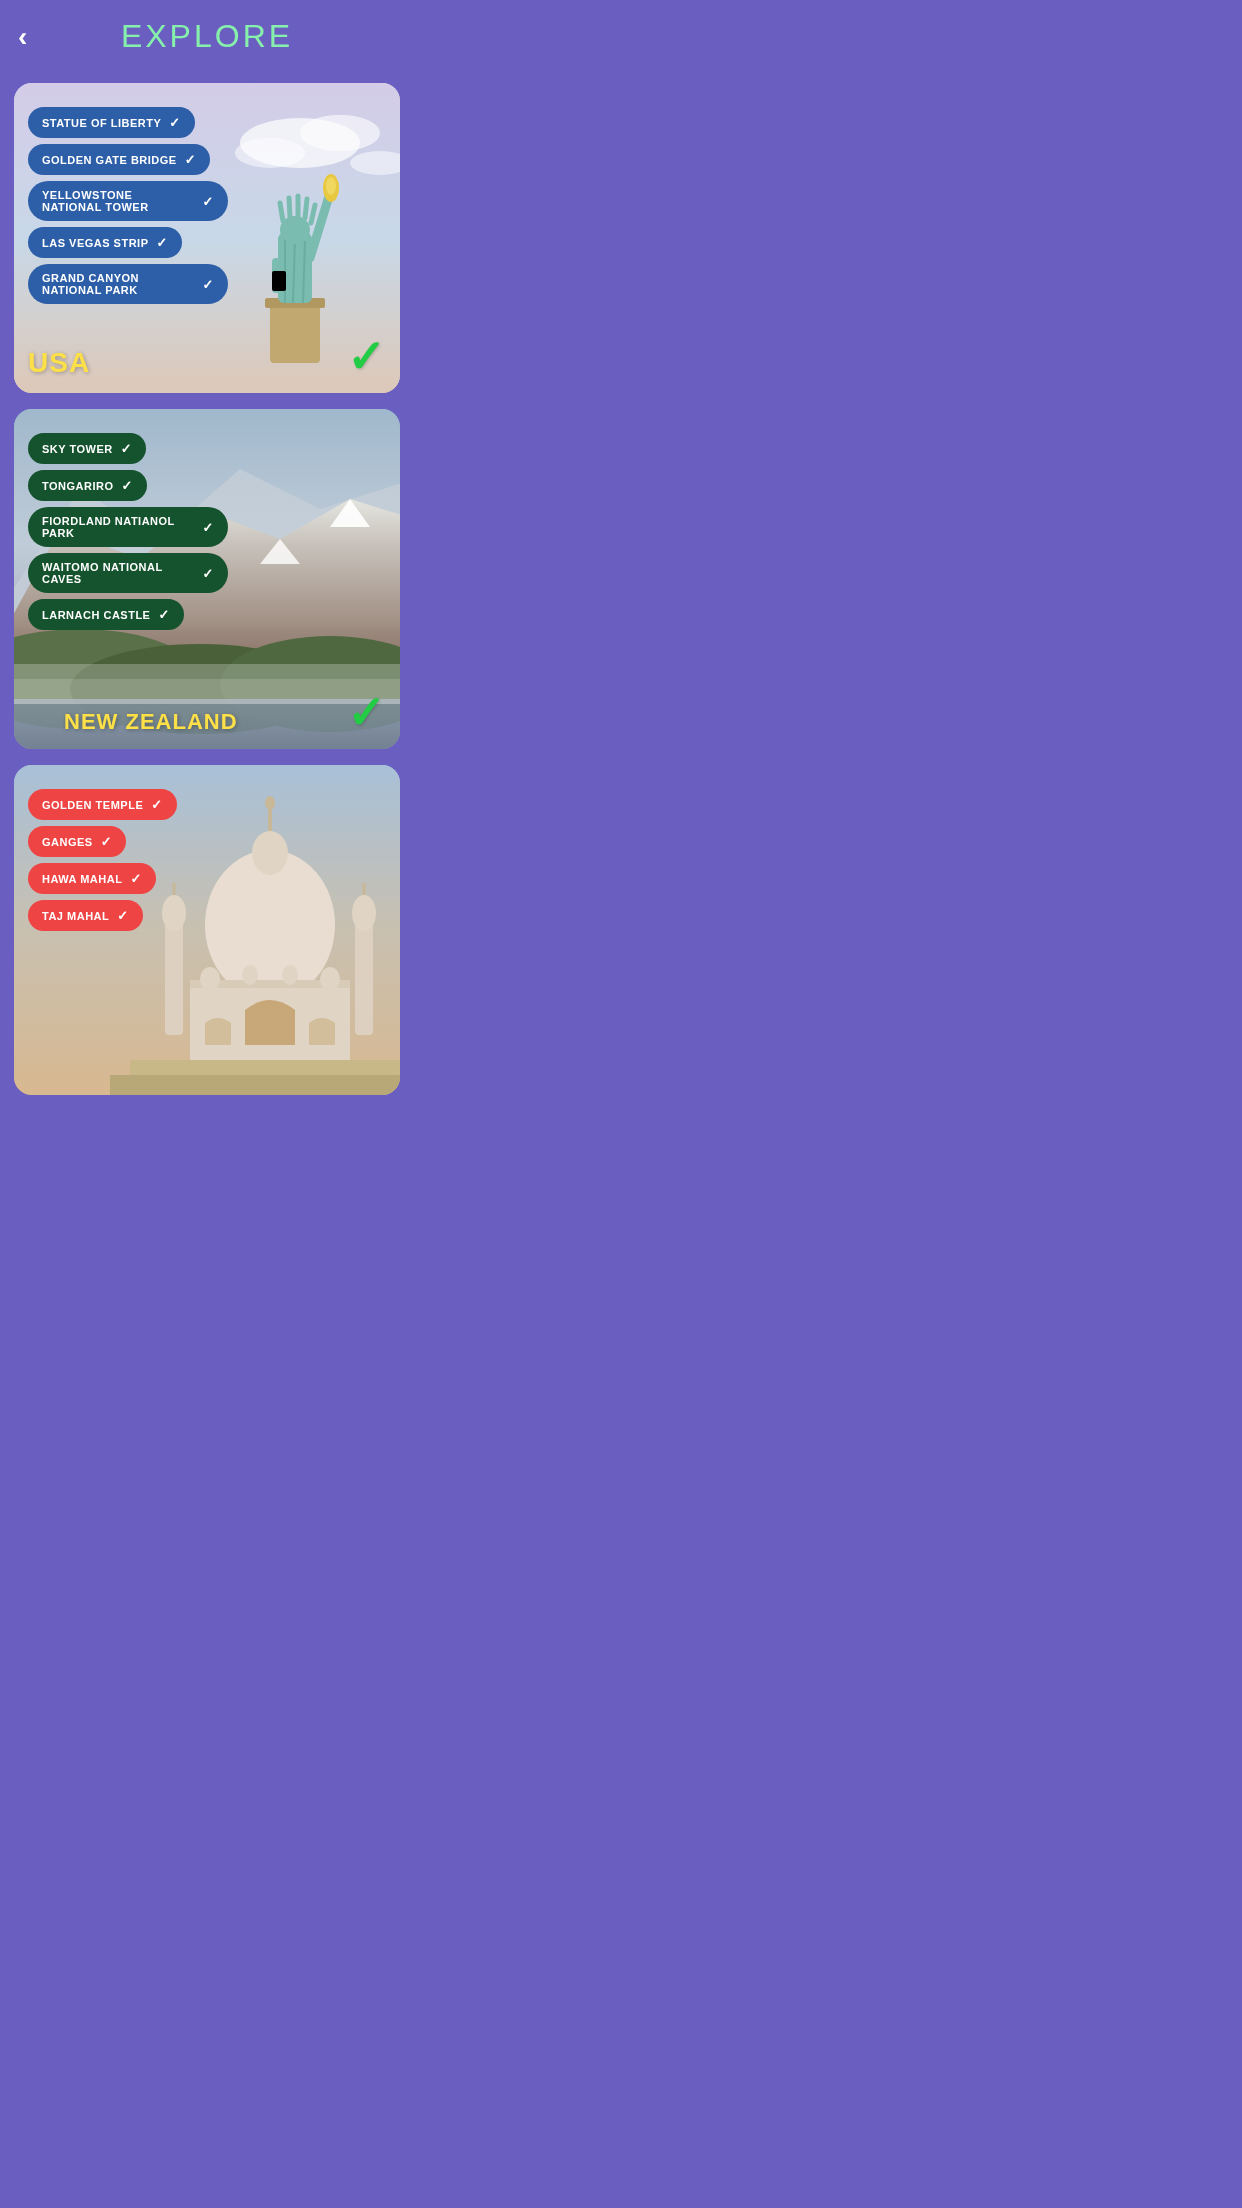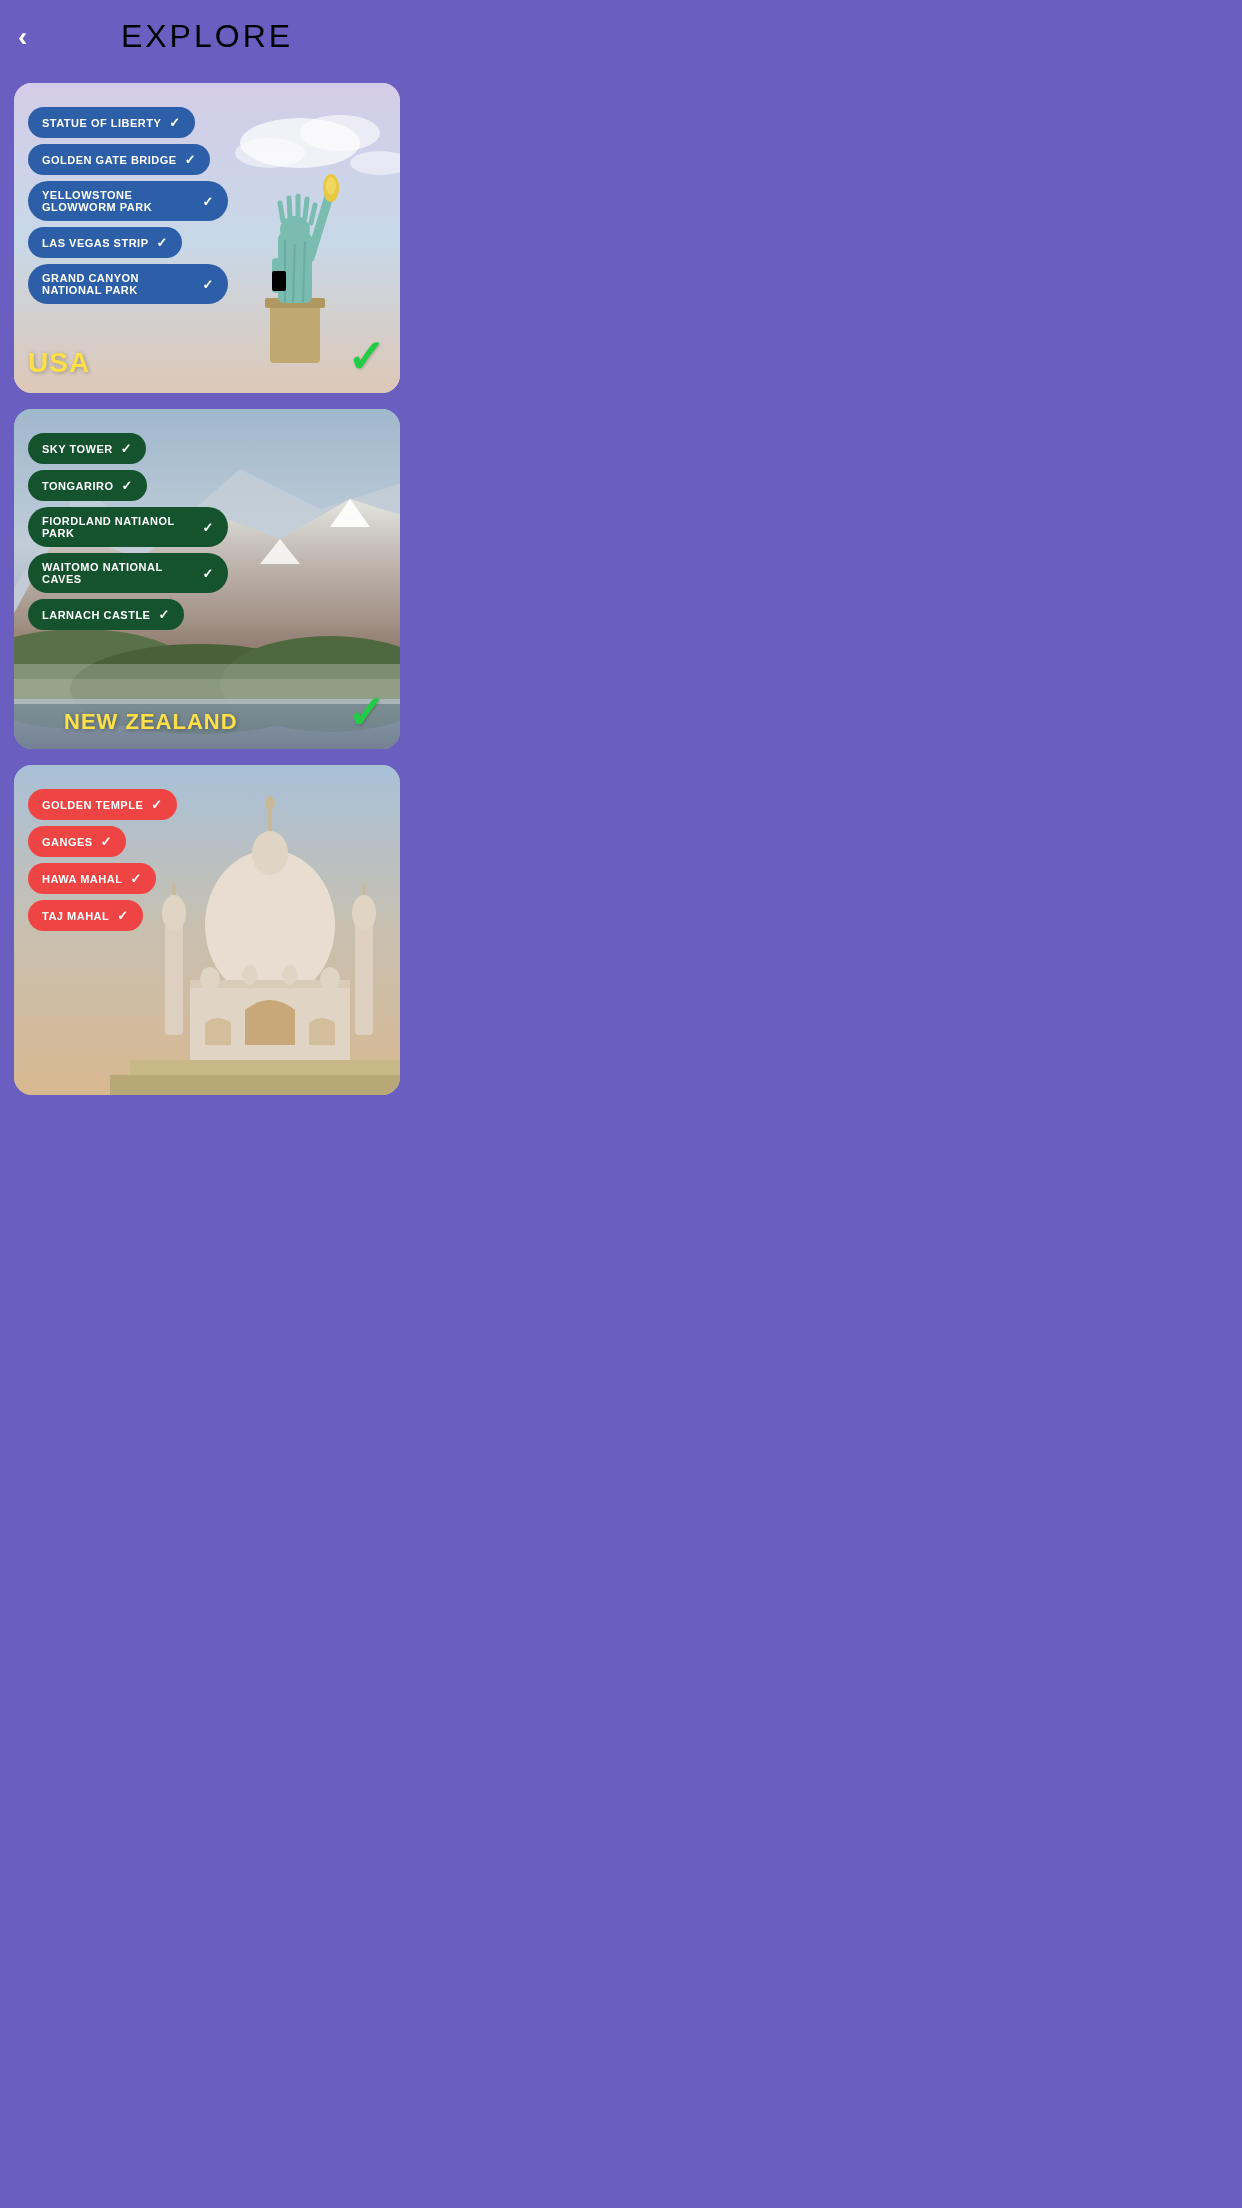--- a/index.html
+++ b/index.html
@@ -25,21 +25,21 @@
     .back-btn {
       position: absolute;
       left: 18px;
       color: white;
       font-size: 28px;
       font-weight: bold;
       cursor: pointer;
       line-height: 1;
     }
     .header-title {
-      color: #000000;
+      color: #86efac;
       font-size: 32px;
       font-weight: 300;
       letter-spacing: 3px;
     }
 
     
     .cards-container {
       padding: 10px 14px 20px 14px;
       display: flex;
       flex-direction: column;
@@ -218,21 +218,21 @@
       <div class="tags-list">
         <div class="tag tag-usa">
           <span>STATUE OF LIBERTY</span>
           <span class="tag-check">✓</span>
         </div>
         <div class="tag tag-usa">
           <span>GOLDEN GATE BRIDGE</span>
           <span class="tag-check">✓</span>
         </div>
         <div class="tag tag-usa">
-          <span>YELLOWSTONE GLOWWORM PARK</span>
+          <span>YELLOWSTONE NATIONAL TOWER</span>
           <span class="tag-check">✓</span>
         </div>
         <div class="tag tag-usa">
           <span>LAS VEGAS STRIP</span>
           <span class="tag-check">✓</span>
         </div>
         <div class="tag tag-usa">
           <span>GRAND CANYON NATIONAL PARK</span>
           <span class="tag-check">✓</span>
         </div>

